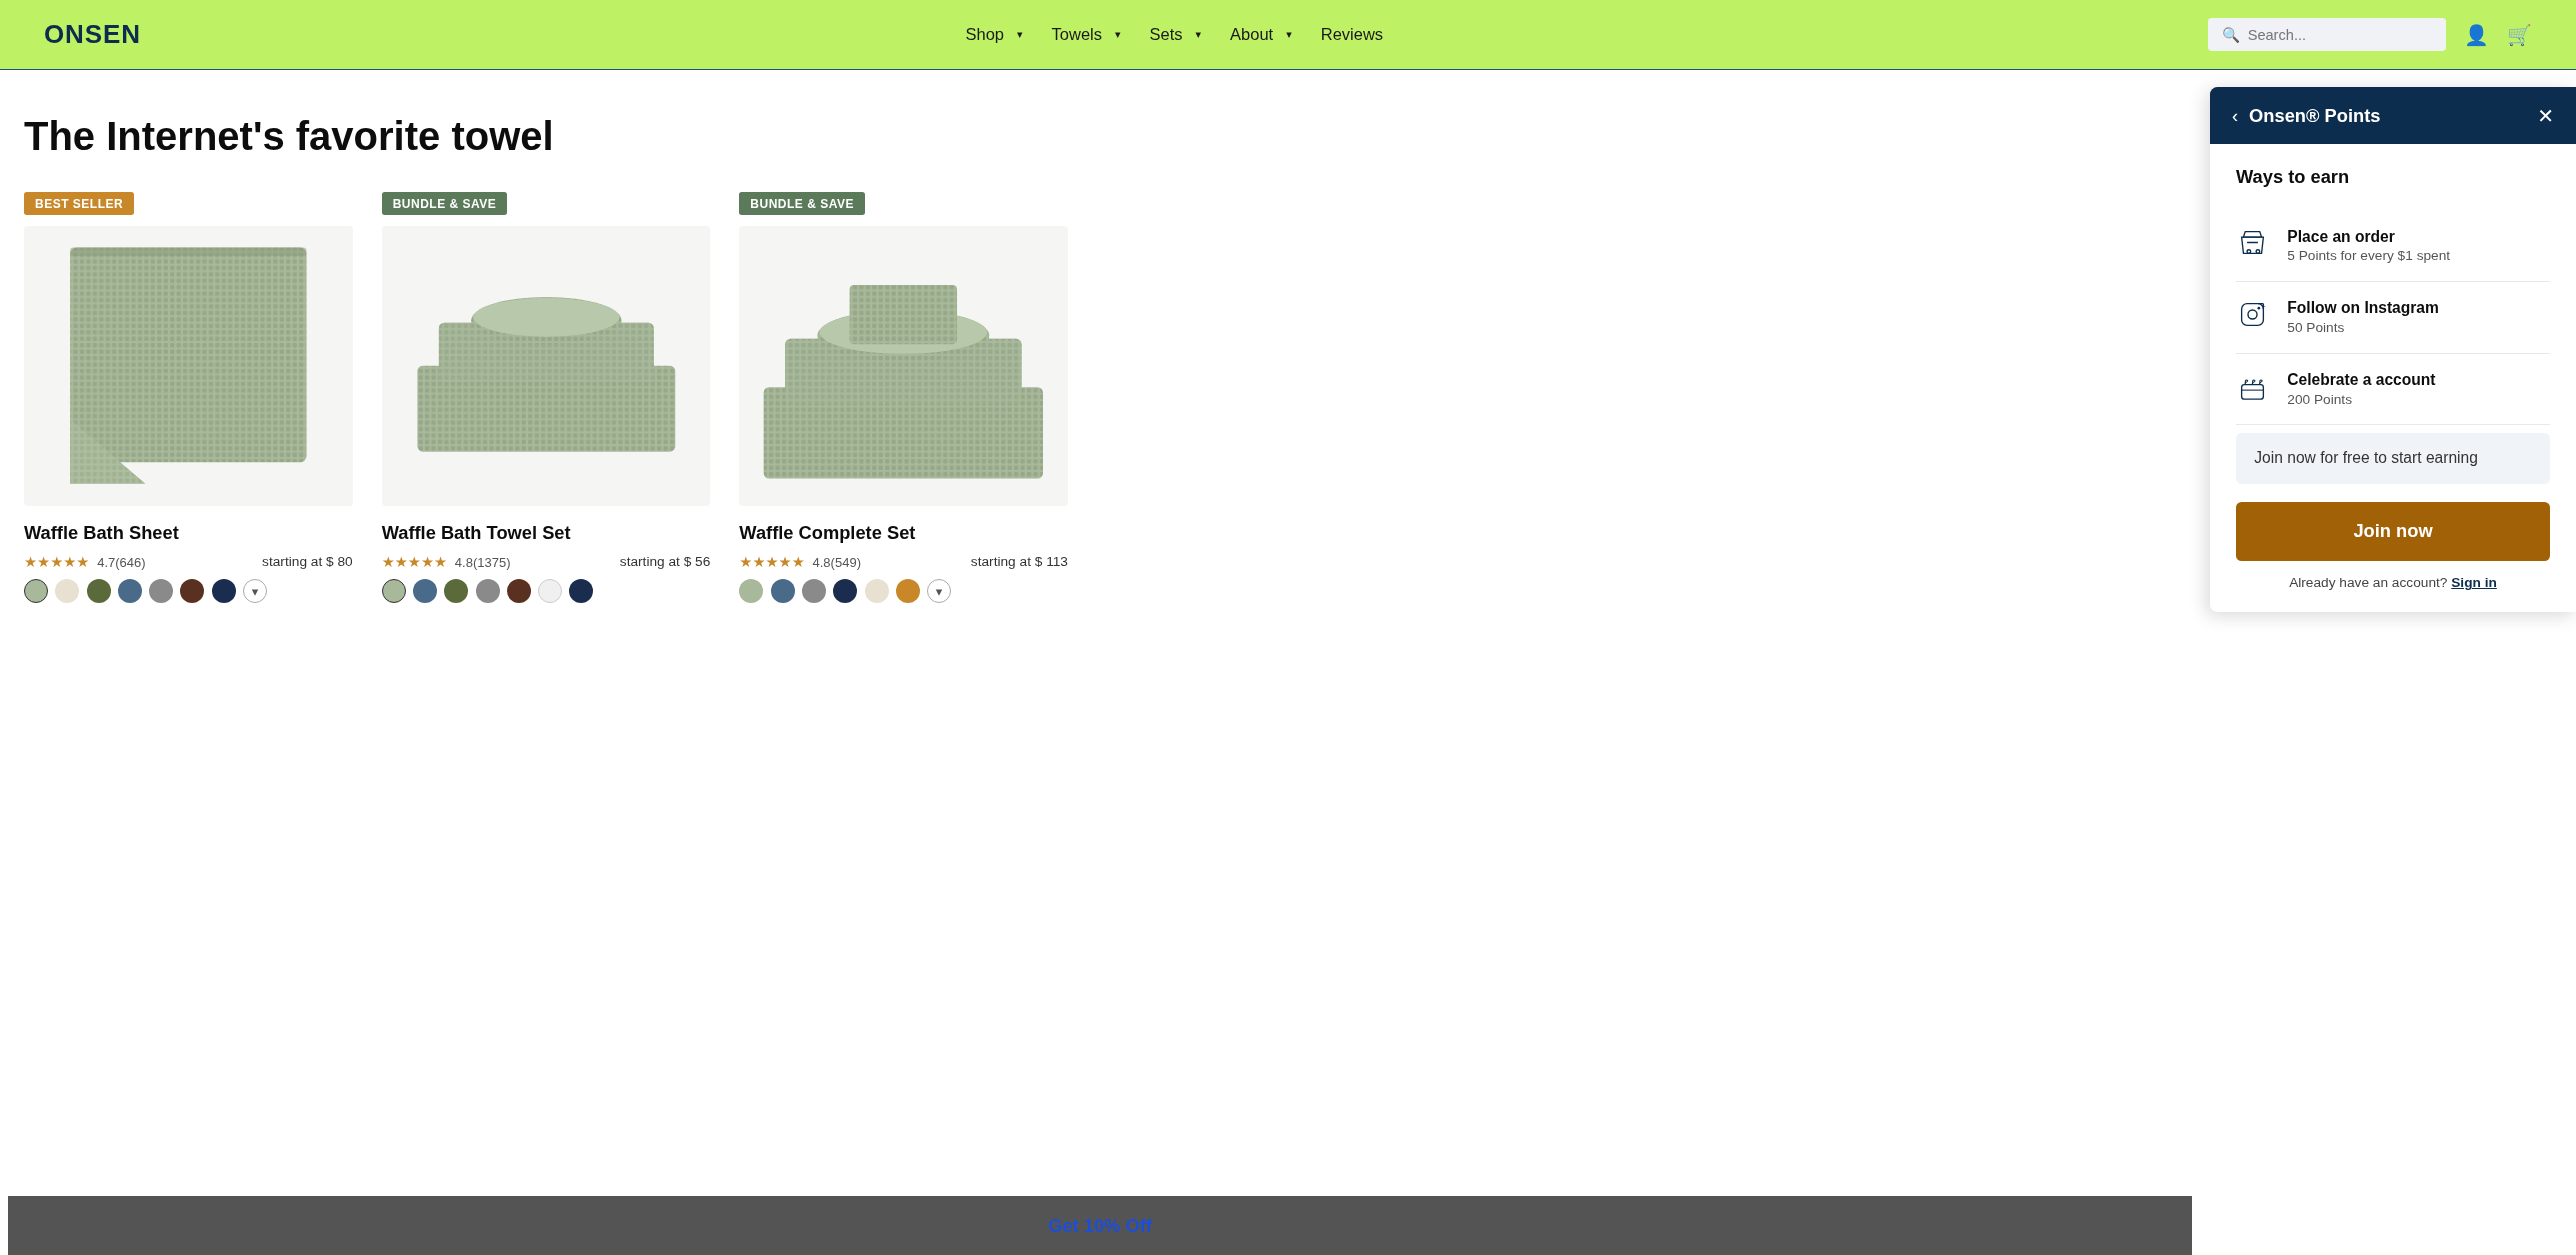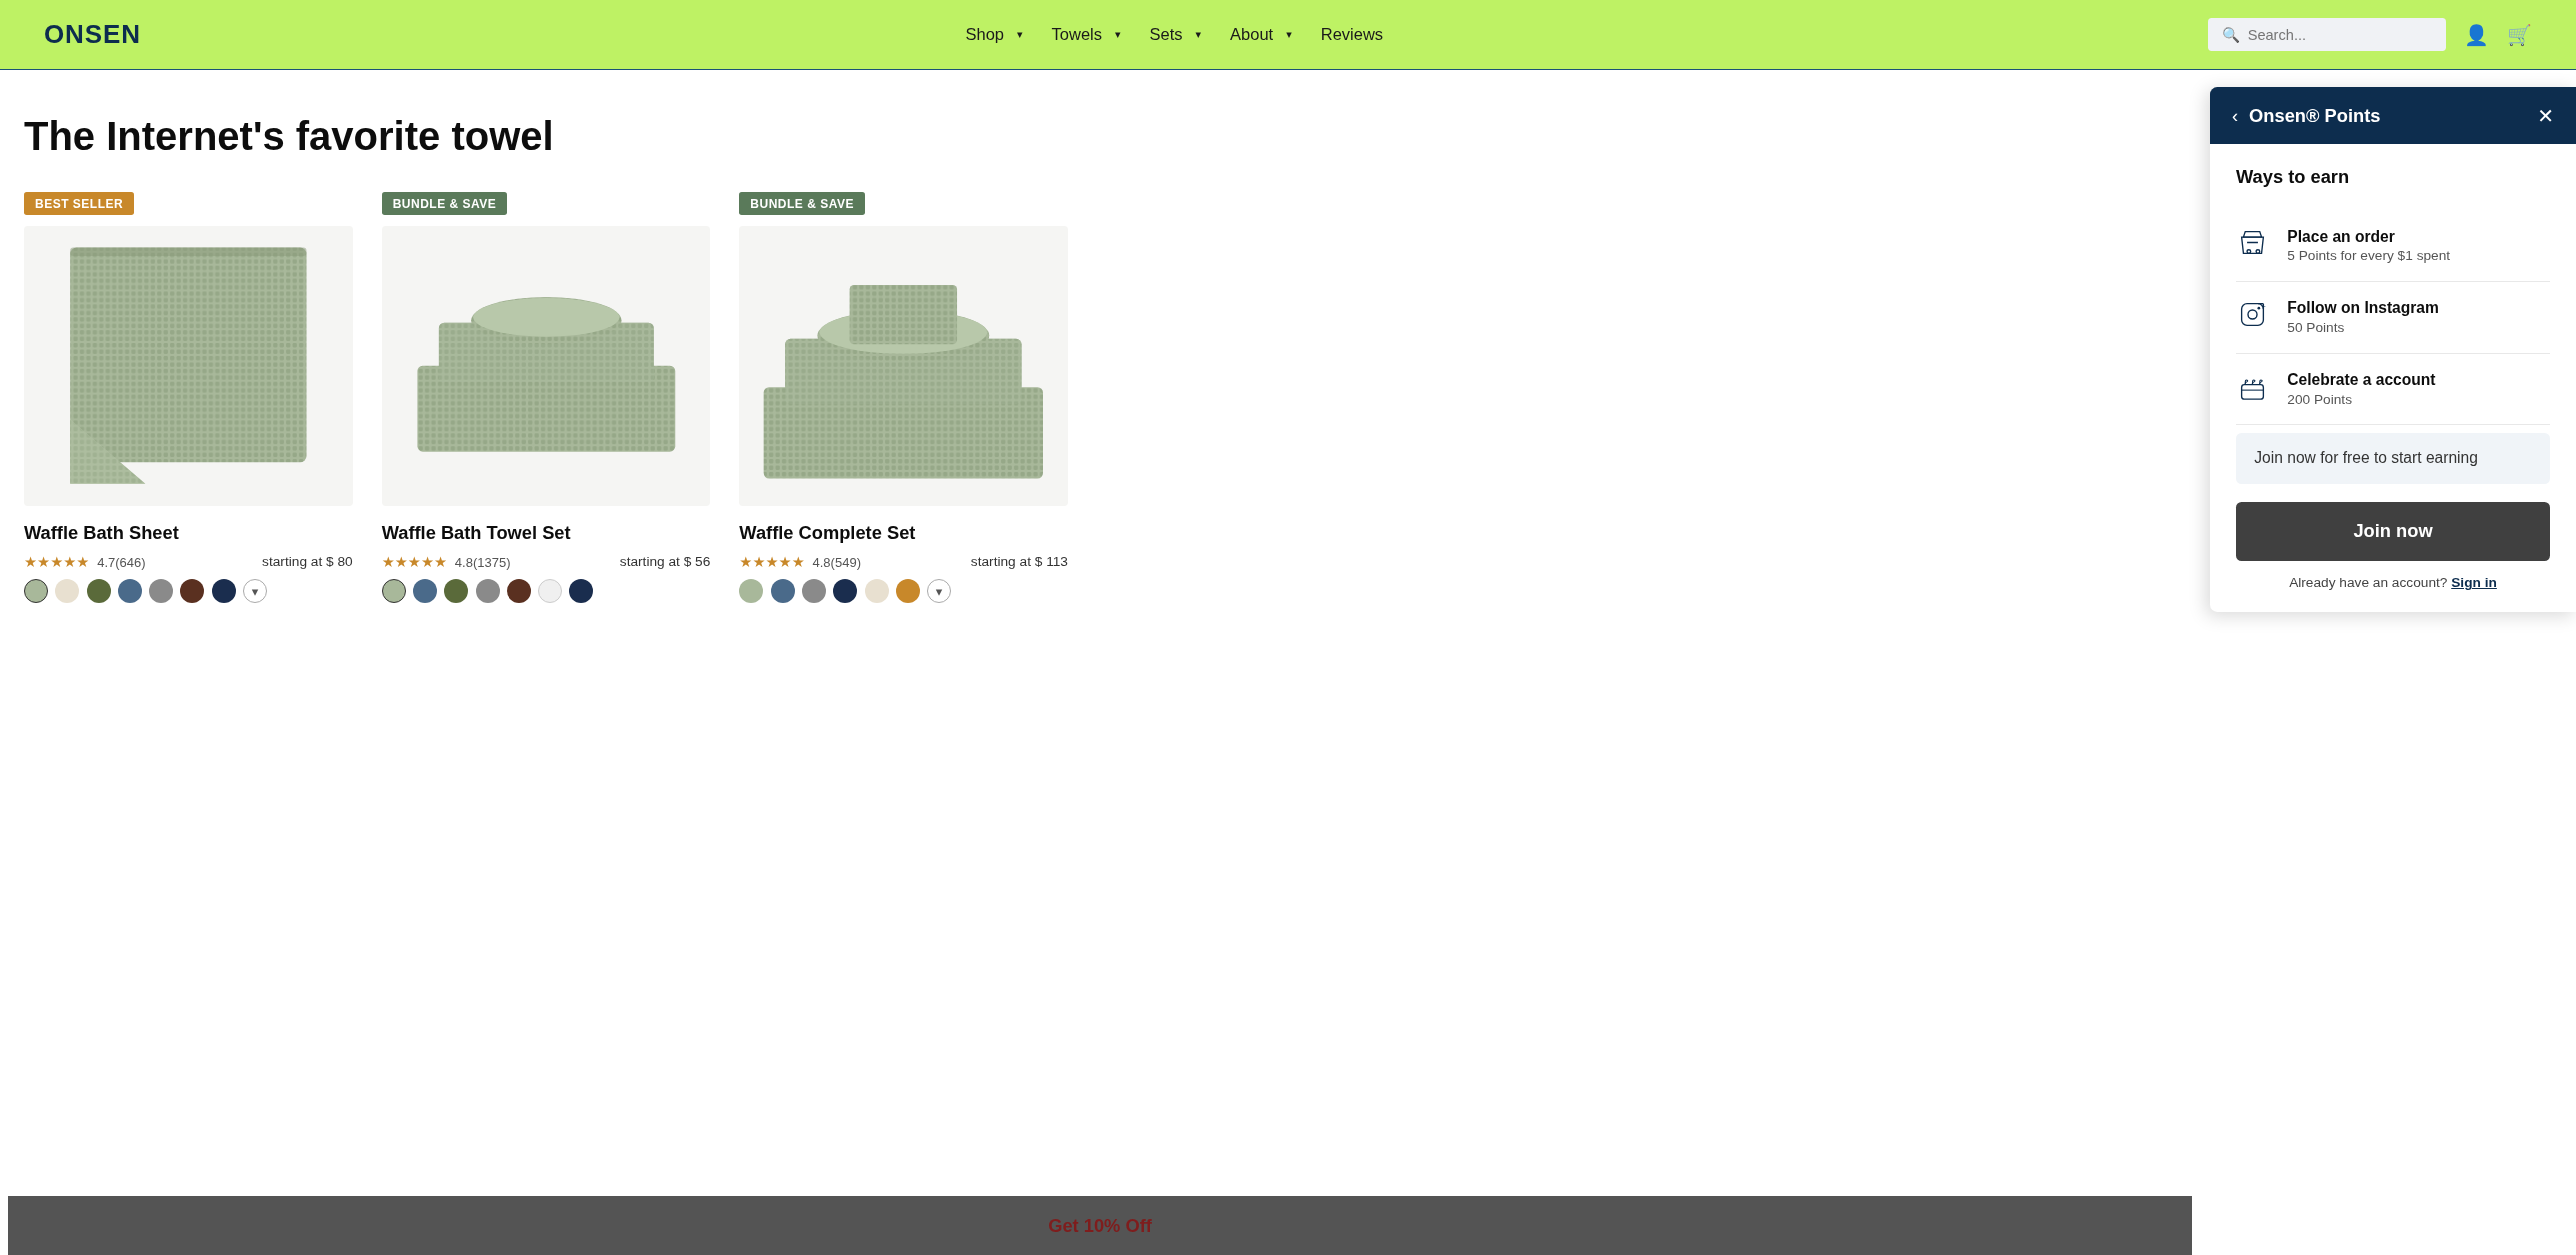--- a/index.html
+++ b/index.html
@@ -87,31 +87,31 @@
     .earn-text .earn-title { font-size: 15.6px; font-weight: 600; color: #0d0d0d; }
     .earn-text .earn-points { font-size: 13.7px; color: #555; margin-top: 2.7px; }
 
     .join-cta-box {
       background: #f0f4f8; border-radius: 5.5px; padding: 16.5px 18.3px;
       margin-top: 7.3px; margin-bottom: 18.3px;
     }
     .join-cta-text { font-size: 15.6px; color: #333; text-align: left; }
 
     .join-now-btn {
-      width: 100%; background: #404040; color: #fff;
+      width: 100%; background: #a16207; color: #fff;
       border: none; border-radius: 5.5px; padding: 18.3px;
       font-size: 18.3px; font-weight: 600; cursor: pointer; margin-bottom: 14.6px;
     }
     .already-account { font-size: 13.7px; color: #444; text-align: center; }
     .sign-in-link { color: #0d2d4e; font-weight: 600; text-decoration: underline; cursor: pointer; }
 
     
     .discount-banner {
       position: fixed; bottom: 0; left: 8px; right: 384px;
-      background: rgba(60,60,60,0.88); color: #7f1d1d;
+      background: rgba(60,60,60,0.88); color: #1d4ed8;
       text-align: center; padding: 18.3px; font-size: 18.3px; font-weight: 600;
       z-index: 50; cursor: pointer;
     }
 
     
     .towel-svg { width: 100%; height: 100%; }
   </style>
 </head>
 <body>
 

